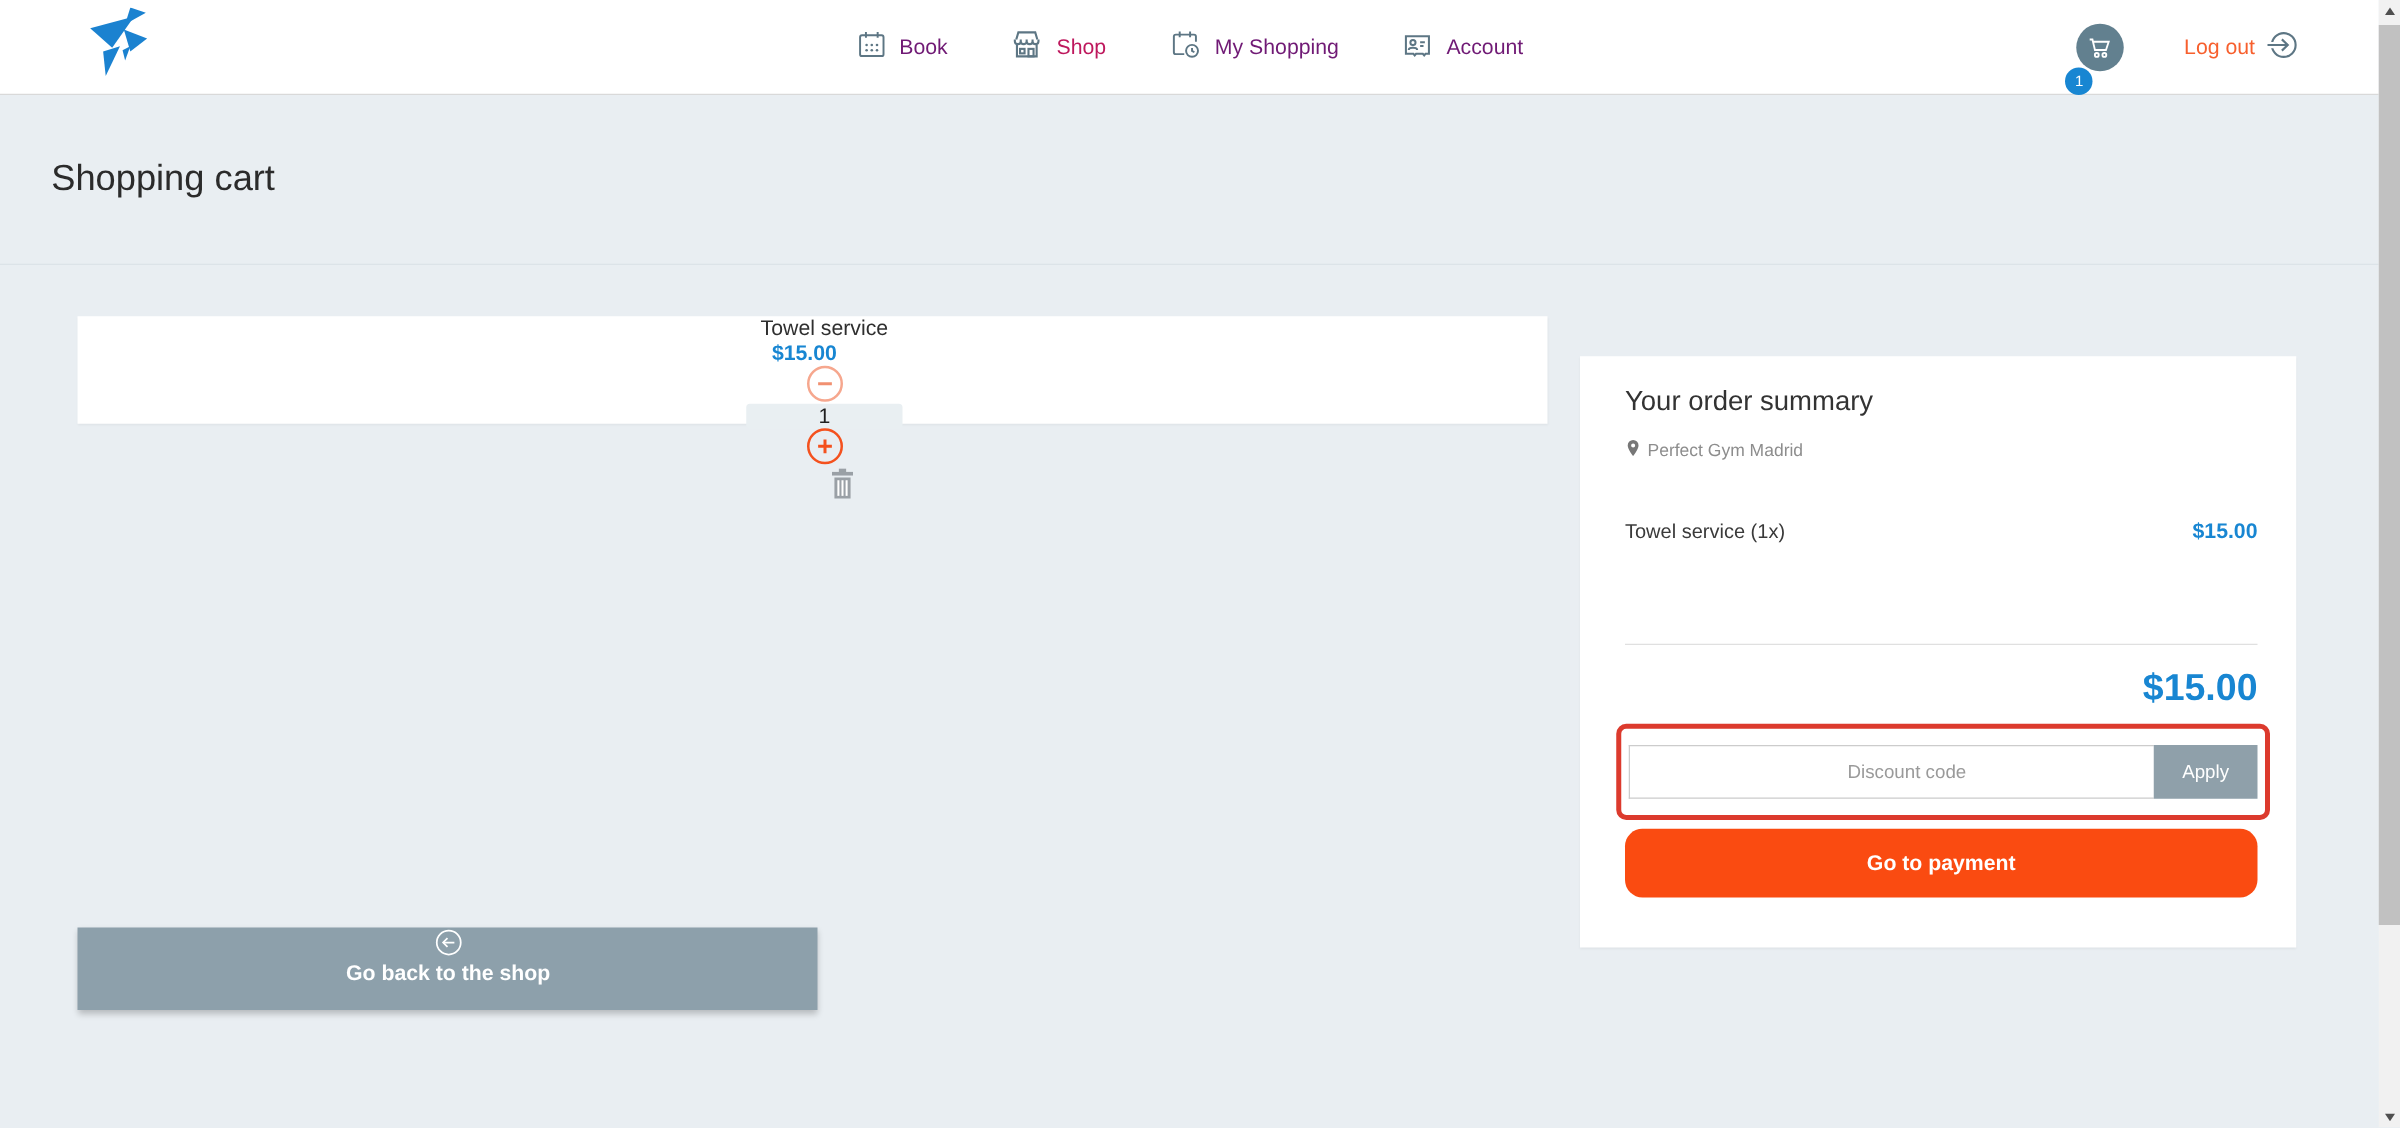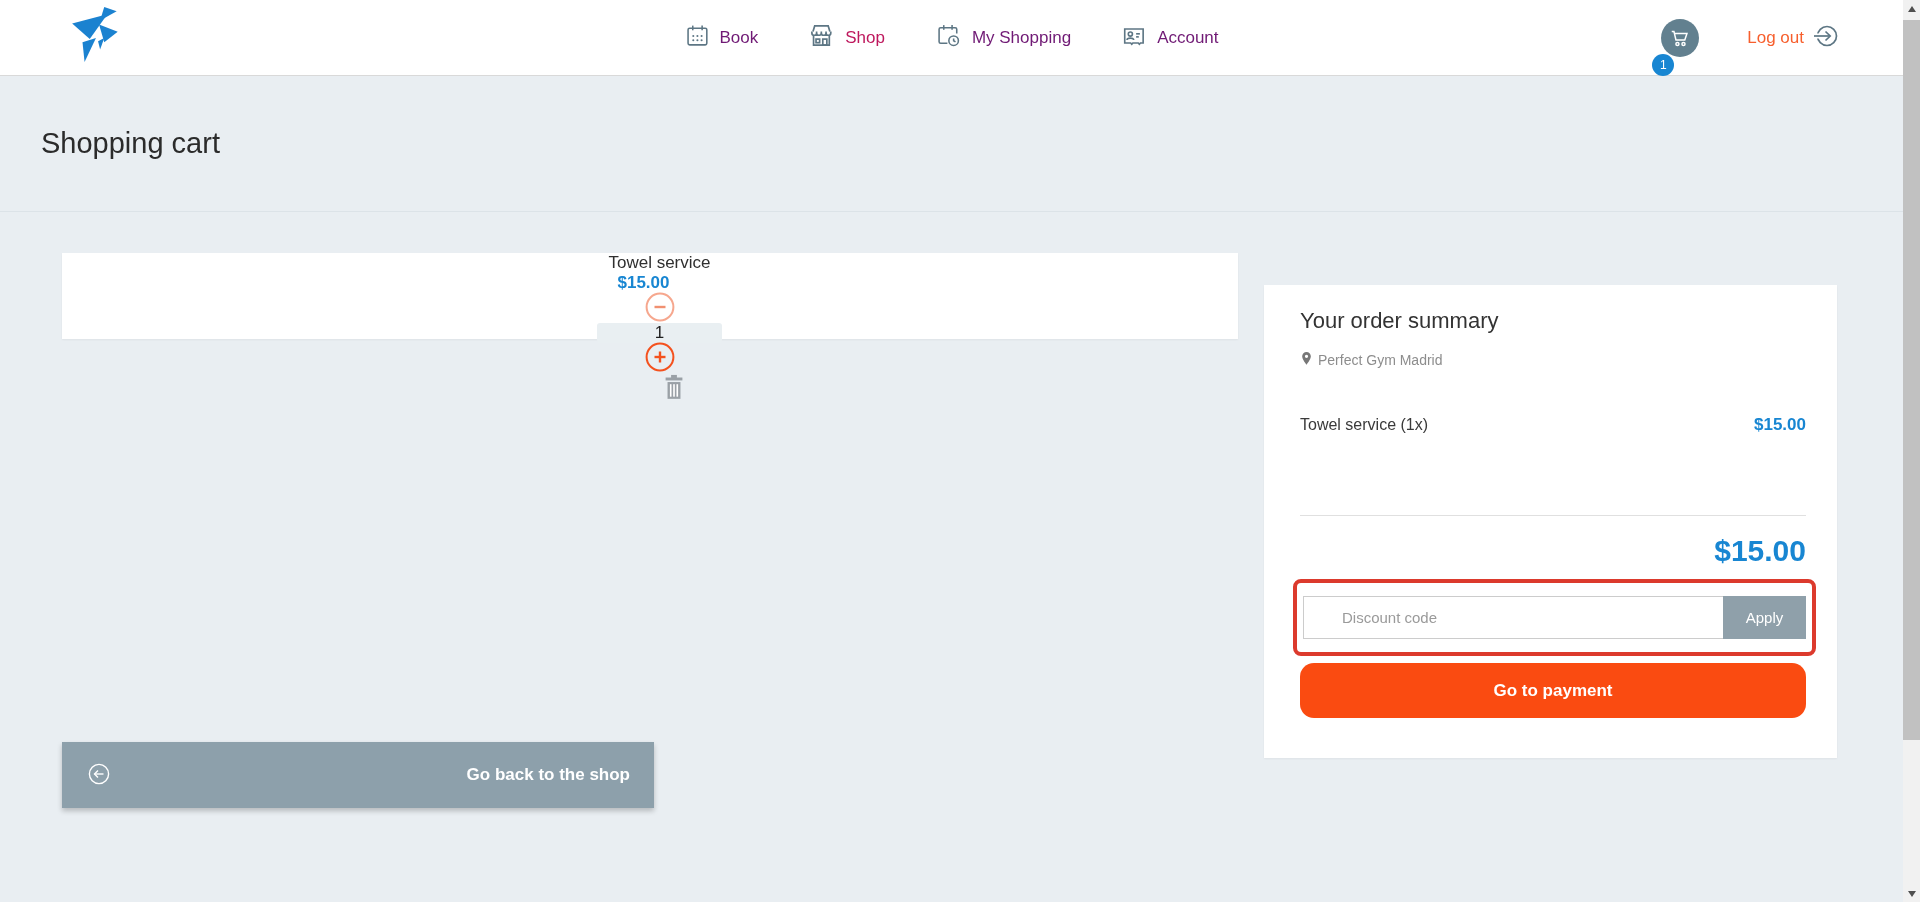--- a/index.html
+++ b/index.html
@@ -37,27 +37,27 @@
   .summary-panel { position:absolute; left:1264px; top:41px; width:573px; height:473px; background:#fff; box-shadow:0 1px 2px rgba(0,0,0,0.05); padding:23px 31px 0 36px;margin-top:32px; }
   .summary-title { font-size:22px; color:#333; font-weight:400; }
   .location-row { margin-top:17px; display:flex; align-items:center; gap:5px; color:#8d8d8d; font-size:14px; }
   .line-row { margin-top:46px; display:flex; justify-content:space-between; align-items:baseline; }
   .line-name { font-size:16px; color:#3a3a3a; }
   .line-price { font-size:17px; color:#1886d2; font-weight:700; }
   .sum-divider { margin-top:80px; border:none; border-top:1px solid #e0e0e0; height:0; }
   .total-row { margin-top:18px; text-align:right; font-size:30px; font-weight:700; color:#1886d2; }
   .discount-highlight { margin:11px -10px 0 -7px; height:77px; border:4px solid #dc3a2d; border-radius:8px; display:flex; align-items:center; padding:0 6px; }
   .discount-row { display:flex; height:43px; width:100%; }
-  .discount-input { flex:1; border:1px solid #cccccc; border-right:none; padding-left:38px; font-size:15px; color:#444; font-family:inherit; outline:none; }
+  .discount-input { flex:1; border:1px solid #cccccc; border-right:none; padding-left:24px; font-size:15px; color:#444; font-family:inherit; outline:none;text-align:center; }
   .discount-input::placeholder { color:#9a9a9a; }
   .apply-btn { width:83px; background:#8fa0aa; color:#fff; border:none; font-size:15px; cursor:pointer; font-family:inherit; }
   .payment-btn { margin-top:7px; width:100%; height:55px; background:#fa4b11; color:#fff; border:none; border-radius:14px; font-size:17px; font-weight:700; cursor:pointer; font-family:inherit; }
 
   
-  .back-btn { position:absolute; left:62px; top:530px; width:592px; height:66px; background:#8da0ab; border:none; color:#fff; display:flex; align-items:center; padding:0 24px 0 25px; cursor:pointer; box-shadow:0 3px 5px rgba(0,0,0,0.22); font-family:inherit; }
+  .back-btn { position:absolute; left:62px; top:530px; width:592px; height:66px; background:#8da0ab; border:none; color:#fff; display:flex; align-items:center; padding:0 24px 0 25px; cursor:pointer; box-shadow:0 3px 5px rgba(0,0,0,0.22); font-family:inherit;flex-direction:column; }
   .back-label { flex:1; text-align:right; font-size:17px; font-weight:700; color:#fff; }
 
   
   .scrollbar { position:absolute; right:0; top:0; width:17px; height:902px; background:#f1f1f1; z-index:50; }
   .sb-arrow { position:absolute; left:0; width:17px; height:17px; display:flex; align-items:center; justify-content:center; cursor:pointer; }
   .sb-arrow.up { top:0; }
   .sb-arrow.down { bottom:0; }
   .tri-up { width:0; height:0; border-left:4.5px solid transparent; border-right:4.5px solid transparent; border-bottom:6px solid #4f4f4f; }
   .tri-down { width:0; height:0; border-left:4.5px solid transparent; border-right:4.5px solid transparent; border-top:6px solid #4f4f4f; }
   .sb-thumb { position:absolute; left:0; top:20px; width:17px; height:720px; background:#c1c1c1; cursor:pointer; }

